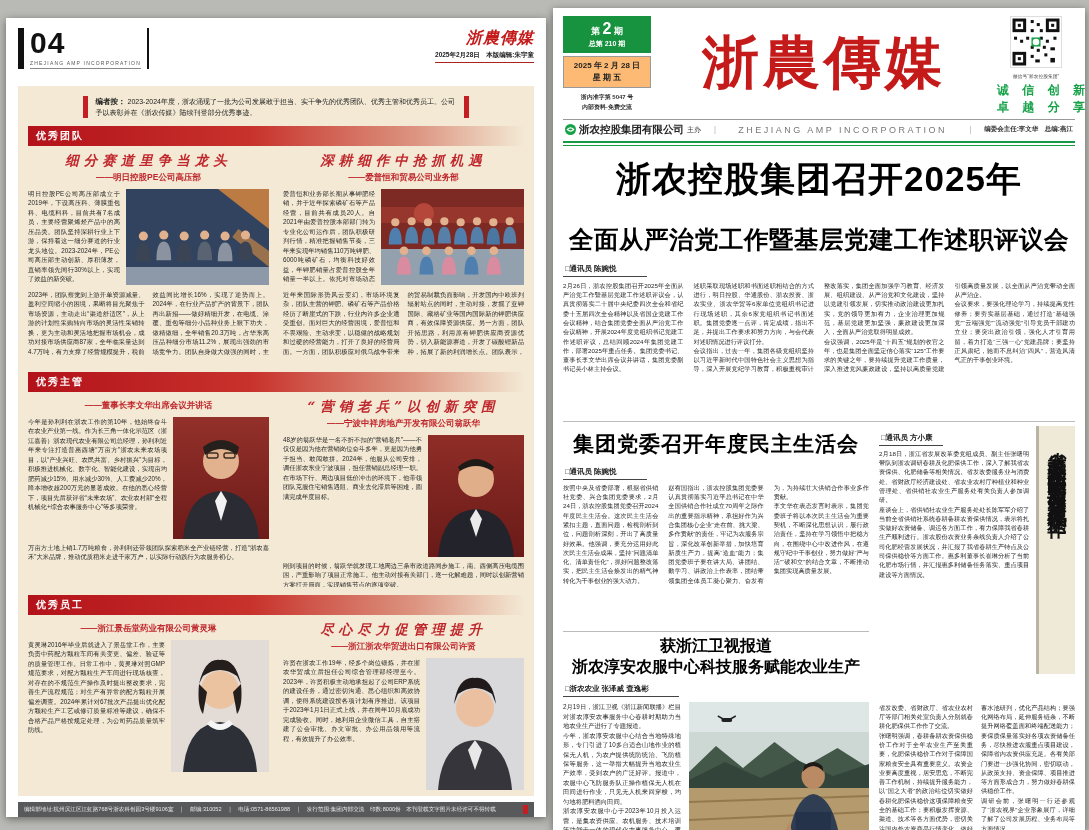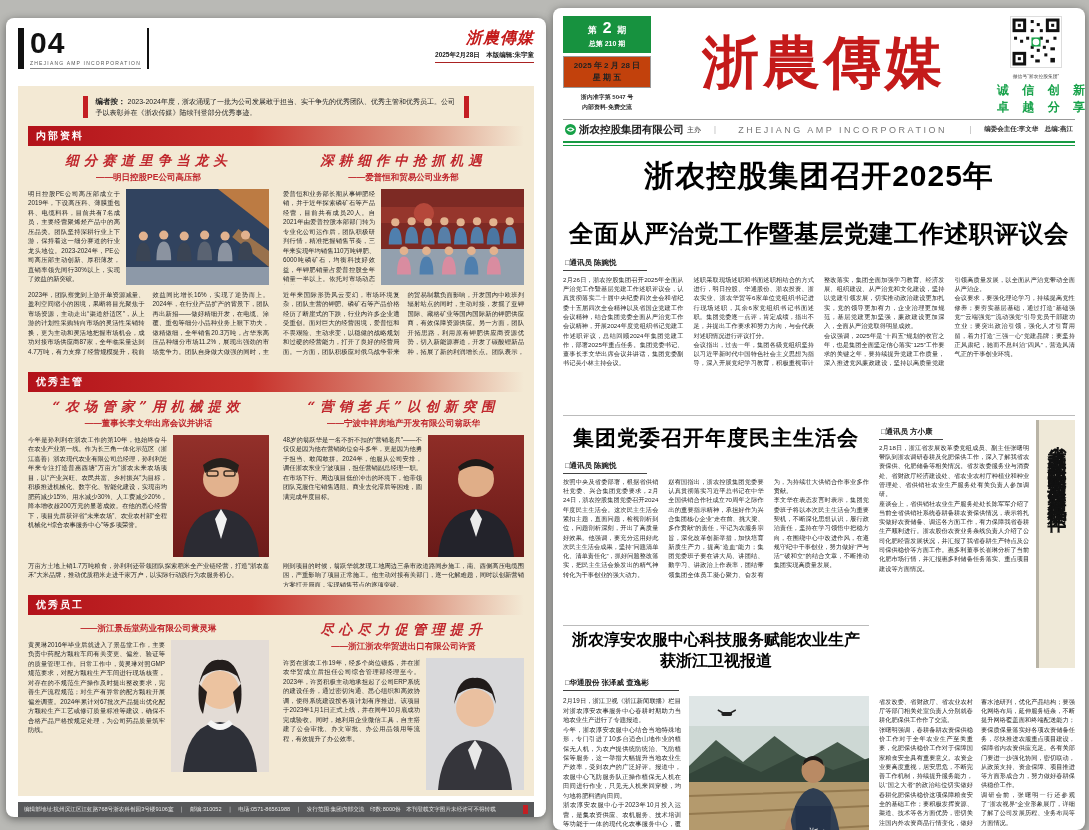--- a/index.html
+++ b/index.html
@@ -1,18 +1,18 @@
 <!DOCTYPE html>
 <html><head>
 <meta charset="utf-8">
 <style>
   * { margin:0; padding:0; box-sizing:border-box; }
   html,body { width:1089px; height:830px; overflow:hidden; }
   body { background:#b9b9b5; font-family:"Liberation Sans", sans-serif; position:relative; }
-  .page { position:absolute; background:#fff; box-shadow:0 2px 8px rgba(0,0,0,.45);border-radius:8px; }
+  .page { position:absolute; background:#fff; box-shadow:0 2px 8px rgba(0,0,0,.45); }
   #left-page { left:6px; top:18px; width:540px; height:799px; padding:10px 12px 0 12px; }
   #right-page { left:553px; top:8px; width:532px; height:822px; padding:8px 10px; }
 
   
   .lp-header { display:flex; align-items:flex-start; height:52px; }
   .lp-pagenum-wrap { border-left:6px solid #111; border-right:2px solid #111; padding:0 6px; }
   .lp-pagenum { font-size:30px; font-weight:900; line-height:30px; color:#111; letter-spacing:1px;}
   .lp-en { font-size:5px; color:#555; letter-spacing:1.2px; margin-top:2px; border-bottom:1px solid #888; padding-bottom:2px; white-space:nowrap;}
   .lp-banner { background:#17a148; color:#fff; font-weight:bold; font-size:20px; letter-spacing:14px; padding:6px 18px 6px 30px; margin:2px auto 0 auto; }
   .lp-head-right { margin-left:auto; text-align:right; }
@@ -36,39 +36,39 @@
   .portrait { width:96px; height:122px; overflow:hidden; position:relative; flex-shrink:0;}
   .emp-txt { flex:1; height:132px; }
   .portrait-tall { width:98px; height:132px; overflow:hidden; position:relative; flex-shrink:0;}
   .lp-footer { margin-top:6px; background:#58595b; color:#e8e8e8; font-size:5.6px; padding:3px 6px; display:flex; align-items:center; }
   .lp-footer-red { width:5px; height:9px; background:#c41e23; margin-left:auto; }
 
   
   .masthead { display:flex; align-items:flex-start; gap:8px; }
   .issue-col { width:88px; flex-shrink:0; text-align:center; }
   .issue-box { background:#17923f; color:#fff; padding:4px 2px; }
-  .issue-line1 { font-size:9px; font-weight:bold;font-family:Liberation Mono, monospace; }
+  .issue-line1 { font-size:9px; font-weight:bold; }
   .issue-line1 .big { font-size:16px; }
   .issue-line2 { font-size:7px; font-weight:bold; margin-top:1px; }
-  .date-box { border:1px solid #999; background:#c2410c; font-size:8px; font-weight:bold; color:#222; padding:3px 2px; margin-top:3px; line-height:1.5;text-align:center;}
+  .date-box { border:1px solid #999; background:#fdba74; font-size:8px; font-weight:bold; color:#222; padding:3px 2px; margin-top:3px; line-height:1.5;text-align:center;}
   .license { font-size:6px; font-weight:bold; color:#333; margin-top:5px; line-height:1.6; }
   .masthead-title { flex:1; text-align:center; color:#c41a1a; font-family:"DejaVu Serif",serif; font-weight:bold; font-size:57px; line-height:92px; letter-spacing:4px; white-space:nowrap; }
   .qr-col { width:78px; flex-shrink:0; text-align:center; }
   .qr-caption { font-size:4.8px; color:#444; margin-top:1px; }
   .slogan { color:#17a24a; font-weight:bold; font-size:12px; letter-spacing:5px; margin-top:3px; line-height:1.45; white-space:nowrap;}
   .publisher-bar { border-top:1px solid #999; margin-top:2px; display:flex; align-items:center; font-size:8px; padding:3px 2px; color:#333; }
   .pub-name { font-weight:900; font-size:10.5px; color:#222; margin-left:3px;}
   .pub-host { font-size:7px; margin-left:3px; }
   .pub-sep { color:#999; margin:0 10px; }
   .pub-en { letter-spacing:2.5px; color:#777; font-size:9px; flex:1; text-align:center; }
   .pub-editors { font-size:6.5px; font-weight:bold; }
   .green-rules { height:5px; background:linear-gradient(180deg,#179a43 0 2px,#fff 2px 3.5px,#179a43 3.5px 5px); margin-top:1px; }
 
   .main-headline { text-align:center; font-weight:900; color:#000; margin-top:10px; }
-  .main-headline .l1 { font-size:30px; letter-spacing:1px;}
+  .main-headline .l1 { font-size:35px; letter-spacing:1px;}
   .main-headline .l2 { font-size:24.5px; margin-top:20px; letter-spacing:0.5px;}
   .byline { font-size:7.5px; font-weight:bold; color:#222; border-bottom:1px solid #444; display:inline-block; padding:0 30px 2px 2px; margin:8px 0 4px 0; }
   .main-body { column-count:4; column-gap:10px; height:132px; font-size:6.2px; line-height:1.5; color:#272727; text-align:justify; white-space:pre-line; overflow:hidden; }
 
   .rp-lower { display:grid; grid-template-columns:1fr 196px; gap:10px; border-top:1px solid #bbb; margin-top:8px; padding-top:4px; height:455px; }
   .artB-title { text-align:center; font-weight:900; font-size:21px; color:#000; margin:4px 0 2px 0; letter-spacing:1px;}
   .artB-body { column-count:3; column-gap:10px; height:142px; font-size:6.2px; line-height:1.5; color:#272727; text-align:justify; white-space:pre-line; overflow:hidden; }
   .artC { border-top:1px solid #bbb; margin-top:6px; padding-top:4px;}
   .artC-title { text-align:center; font-weight:900; font-size:16px; color:#000; line-height:1.3; }
   .artC-flex { display:flex; gap:8px; margin-top:2px;}
@@ -111,21 +111,21 @@
   <div class="lp-cream">
     <div class="editor-note">
       <div class="red-bar"></div>
       <div class="editor-note-text">
         <b>编者按：</b>
         <span>2023-2024年度，浙农涌现了一批为公司发展敢于担当、实干争先的优秀团队、优秀主管和优秀员工。公司予以表彰并在《浙农传媒》陆续刊登部分优秀事迹。</span>
       </div>
       <div class="red-bar"></div>
     </div>
 
-    <div class="section-banner">内部资料</div>
+    <div class="section-banner">优秀团队</div>
     <div class="article-row">
       <div>
         <div class="cal-title">细分赛道里争当龙头</div>
         <div class="cal-byline">——明日控股PE公司高压部</div>
         <div class="art-flex">
           <div class="body-txt team-txt">明日控股PE公司高压部成立于2019年，下设高压科、薄膜重包科、电缆料科，目前共有7名成员，主要经营聚烯烃产品中的高压品类。团队坚持深耕行业上下游，保持着这一细分赛道的行业龙头地位。2023-2024年，PE公司高压部主动创新、厚积薄发，直销率领先同行30%以上，实现了效益的新突破。</div>
           <div class="team-photo">
             <svg class="svgphoto" viewBox="0 0 140 96" preserveAspectRatio="none">
               <rect width="140" height="96" fill="#31435f"></rect>
               <polygon points="90,0 140,0 140,40" fill="#e08a3c" opacity="0.8"></polygon>
@@ -173,21 +173,20 @@
             </svg>
           </div>
         </div>
         <div class="body-txt body-bottom">近年来国际形势风云变幻，市场环境复杂，团队主营的钾肥、磷矿石等产品价格经历了断崖式的下跌，行业内许多企业遭受重创。面对巨大的经营困境，爱普恒和不畏艰险、主动求变，以稳健的战略规划和过硬的经营能力，打开了良好的经营局面。一方面，团队积极应对俄乌战争带来的贸易制裁负面影响，开发国内中欧班列辐射站点的同时，主动对接，发掘了亚钾国际、藏格矿业等国内国际新的钾肥供应商，有效保障资源供应。另一方面，团队开拓思路，利用原有钾肥供应商资源优势，切入新能源赛道，开发了碳酸锂新品种，拓展了新的利润增长点。团队表示，将继续在钾肥领域深耕细作，推动实现高质量发展。</div>
       </div>
     </div>
 
     <div class="section-banner">优秀主管</div>
     <div class="article-row">
       <div>
-        <div class="cal-title">“农场管家”用机械提效</div>
         <div class="cal-byline">——董事长李文华出席会议并讲话</div>
         <div class="art-flex">
           <div class="body-txt mgr-txt">今年是孙利利在浙农工作的第10年，他始终奋斗在农业产业第一线。作为长三角一体化示范区（浙江嘉善）浙农现代农业有限公司总经理，孙利利近年来专注打造普惠西塘“万亩方”浙农未来农场项目，以“产业兴旺、农民共富、乡村振兴”为目标，积极推进机械化、数字化、智能化建设，实现亩均肥药减少15%、用水减少30%、人工费减少20%，降本增收超200万元的显著成效。在他的悉心经营下，项目先后获评省“未来农场”、农业农村部“全程机械化+综合农事服务中心”等多项荣誉。</div>
           <div class="portrait">
             <svg class="svgphoto" viewBox="0 0 96 122" preserveAspectRatio="none">
               <rect width="96" height="122" fill="#7a201e"></rect>
               <rect width="96" height="122" fill="url(#g1)"></rect>
               <defs>
                   <linearGradient id="g1" x1="0" y1="0" x2="0" y2="1">
                     <stop offset="0" stop-color="#93302a"></stop>
@@ -369,24 +368,24 @@
   <div class="rp-lower">
     <div>
       <div class="artB-title">集团党委召开年度民主生活会</div>
       <div><span class="byline" style="margin:2px 0 3px 0">□通讯员 陈婉悦</span></div>
       <div class="artB-body">按照中央及省委部署，根据省供销社党委、兴合集团党委要求，2月24日，浙农控股集团党委召开2024年度民主生活会。这次民主生活会紧扣主题，直面问题，检视剖析到位，问题剖析深刻，开出了高质量好效果。他强调，要充分运用好此次民主生活会成果，坚持“问题清单化、清单责任化”，抓好问题整改落实，把民主生活会焕发出的精气神转化为干事创业的强大动力。
 赵有国指出，浙农控股集团党委要认真贯彻落实习近平总书记在中华全国供销合作社成立70周年之际作出的重要指示精神，承担好作为兴合集团核心企业“走在前、挑大梁、多作贡献”的责任，牢记为农服务宗旨，深化改革创新举措，加快培育新质生产力，提高“造血”能力；集团党委班子要在讲大局、讲团结、勤学习、讲政治上作表率，团结带领集团全体员工凝心聚力、奋发有为，为持续壮大供销合作事业多作贡献。
 李文华在表态发言时表示，集团党委班子将以本次民主生活会为重要契机，不断深化思想认识，履行政治责任，坚持在学习领悟中把稳方向，在围绕中心中改进作风，在遵规守纪中干事创业，努力做好“严与活”“破和立”的结合文章，不断推动集团实现高质量发展。</div>
 
       <div class="artC">
         <div class="artC-title">
+          <div>获浙江卫视报道</div>
           <div>浙农淳安农服中心科技服务赋能农业生产</div>
-          <div>获浙江卫视报道</div>
-        </div>
-        <div><span class="byline" style="margin:3px 0 3px 0">□华通股份 张泽威 查逸彬</span></div>
+        </div>
+        <div><span class="byline" style="margin:3px 0 3px 0">□浙农农业 张泽威 查逸彬</span></div>
         <div class="artC-flex">
           <div class="body-txt artC-txt">2月19日，浙江卫视《浙江新闻联播》栏目对浙农淳安农事服务中心春耕时期助力当地农业生产进行了专题报道。
 今年，浙农淳安农服中心结合当地特殊地形，专门引进了10多台适合山地作业的植保无人机，为农户提供统防统治、飞防植保等服务，这一举措大幅提升当地农业生产效率，受到农户的广泛好评。报道中，农服中心飞防服务队正操作植保无人机在田间进行作业，只见无人机来回穿梭，均匀地将肥料洒向田间。
 浙农淳安农服中心于2023年10月投入运营，是集农资供应、农机服务、技术培训等功能于一体的现代化农事服务中心，覆盖周边10余个乡镇，服务农田面积超5万亩，为山区农业现代化发展注入了新动能。</div>
           <div class="artC-photo">
             <svg class="svgphoto" viewBox="0 0 200 186" preserveAspectRatio="none">
               <rect width="200" height="70" fill="#dfe6e6"></rect>
               <rect y="30" width="200" height="40" fill="#cdd8d4"></rect>
               <path d="M0 70 L30 44 L60 66 L95 40 L130 64 L165 46 L200 66 L200 80 L0 80 Z" fill="#44584a"></path>
               <path d="M0 78 L40 60 L80 76 L120 58 L160 74 L200 62 L200 88 L0 88 Z" fill="#33453a"></path>

